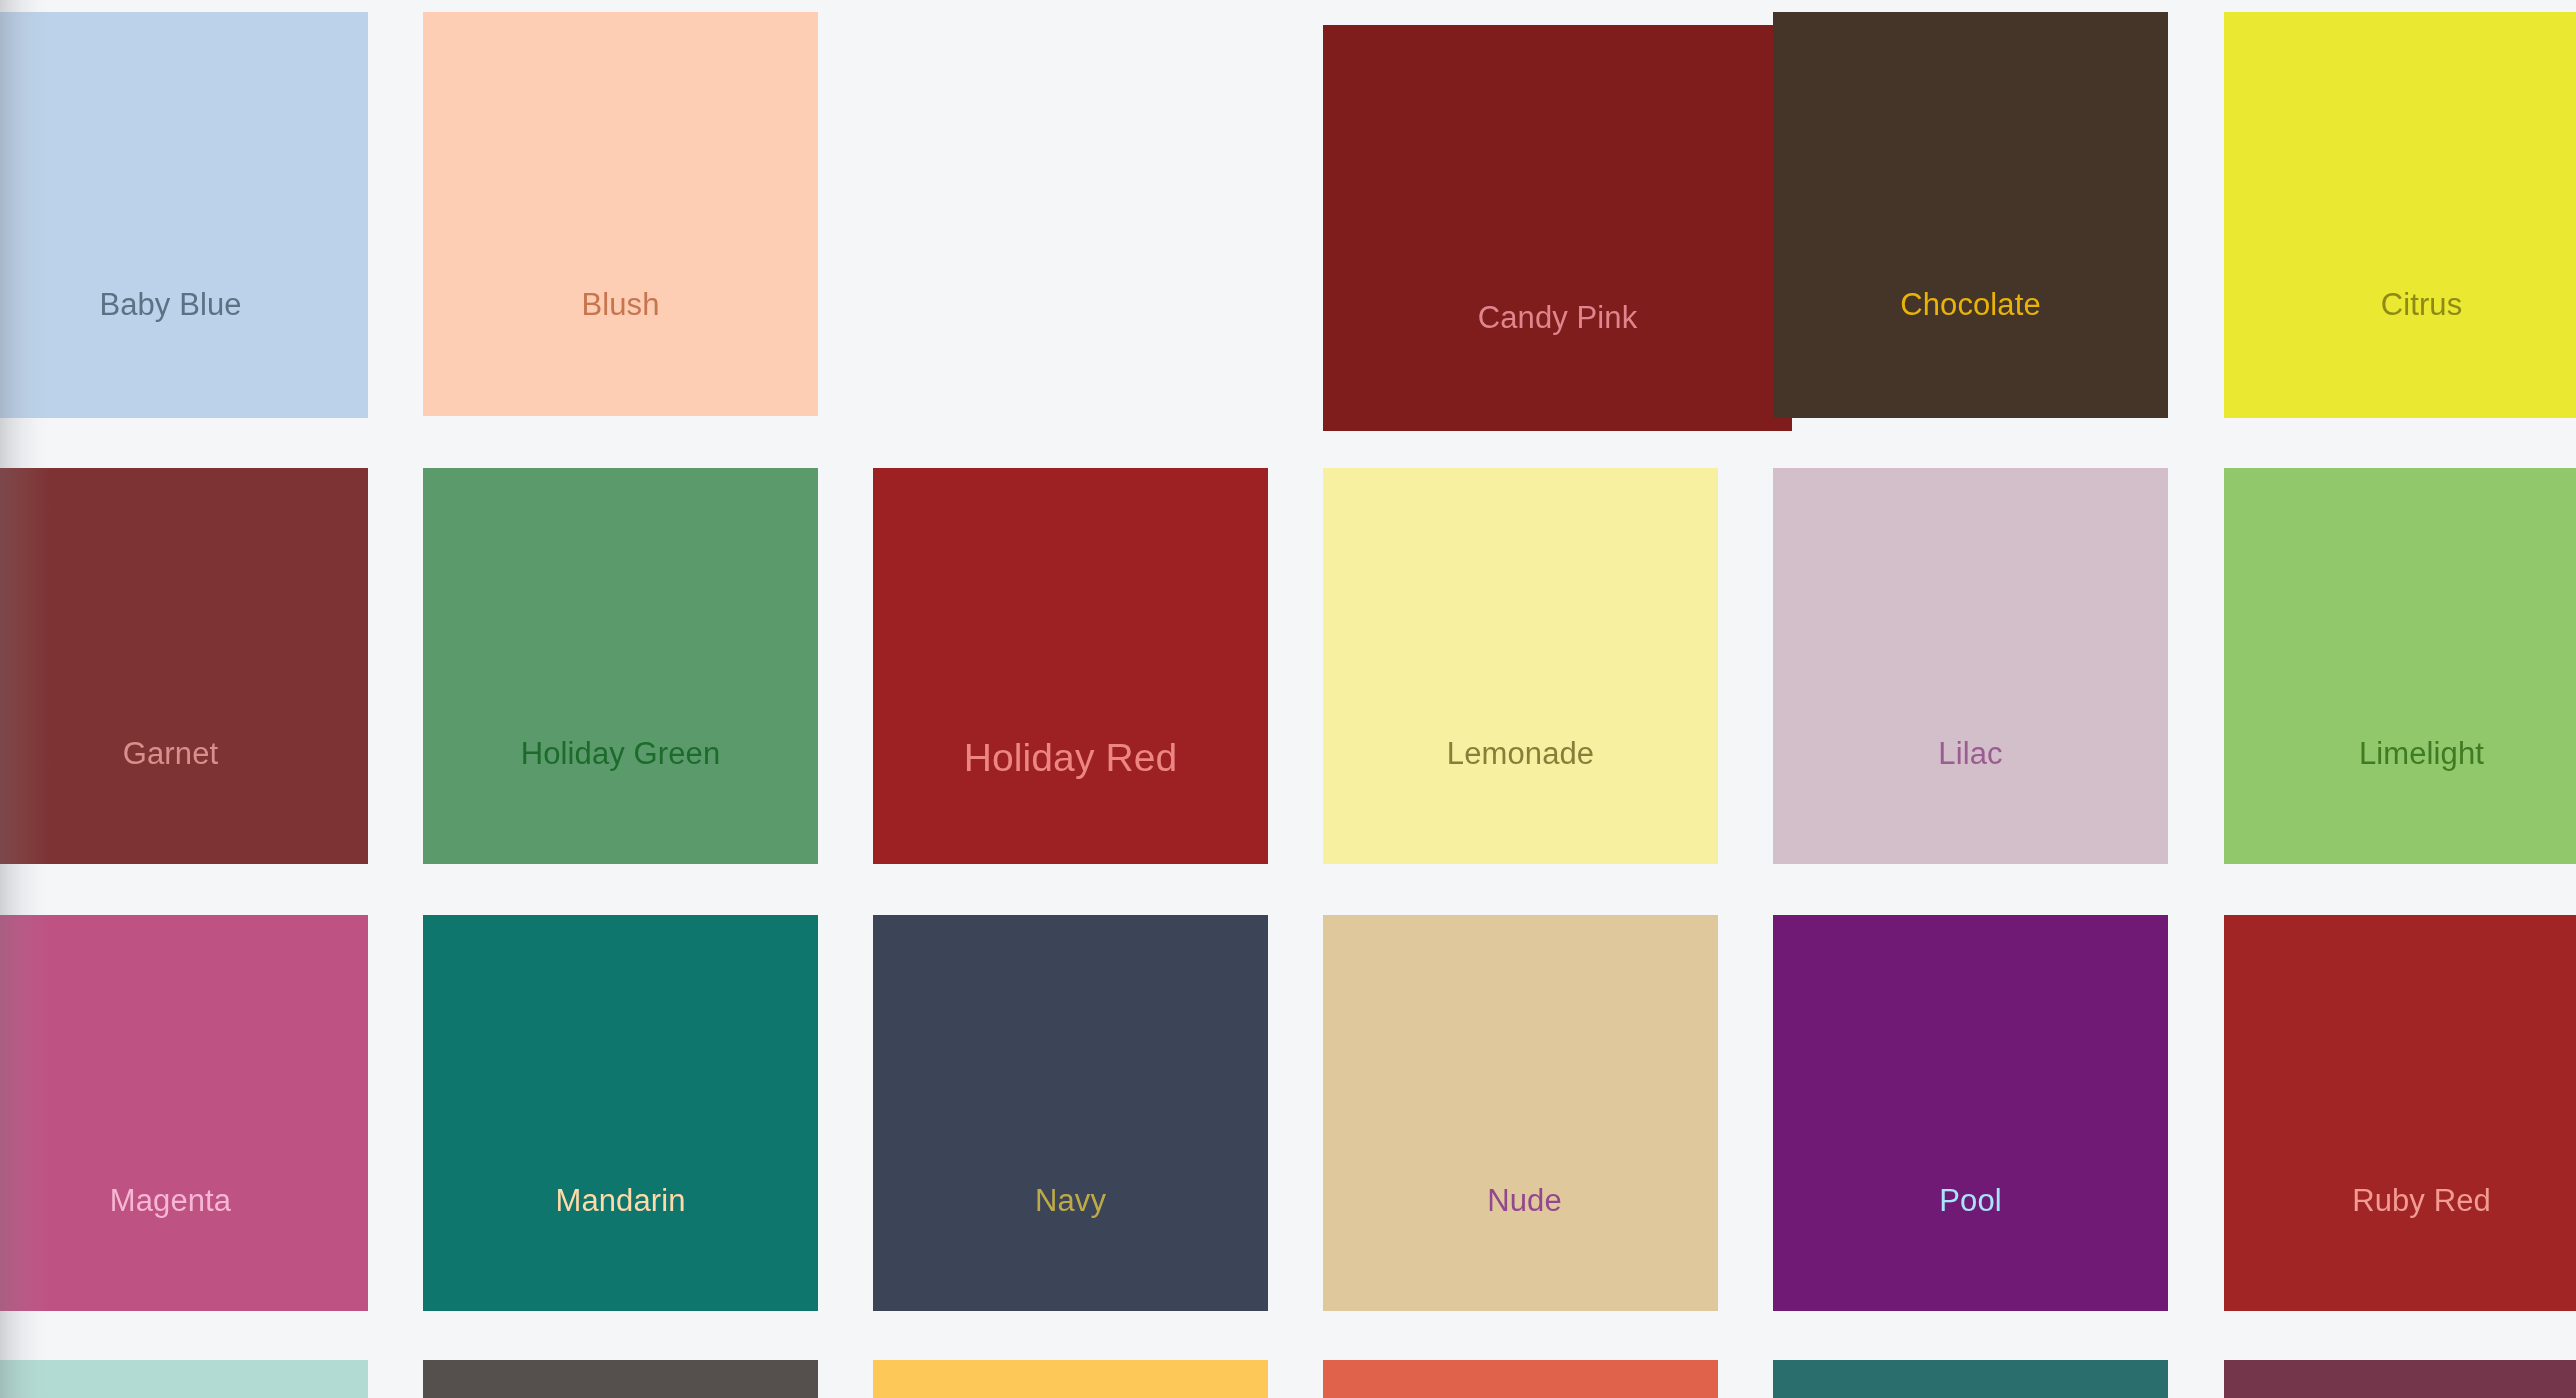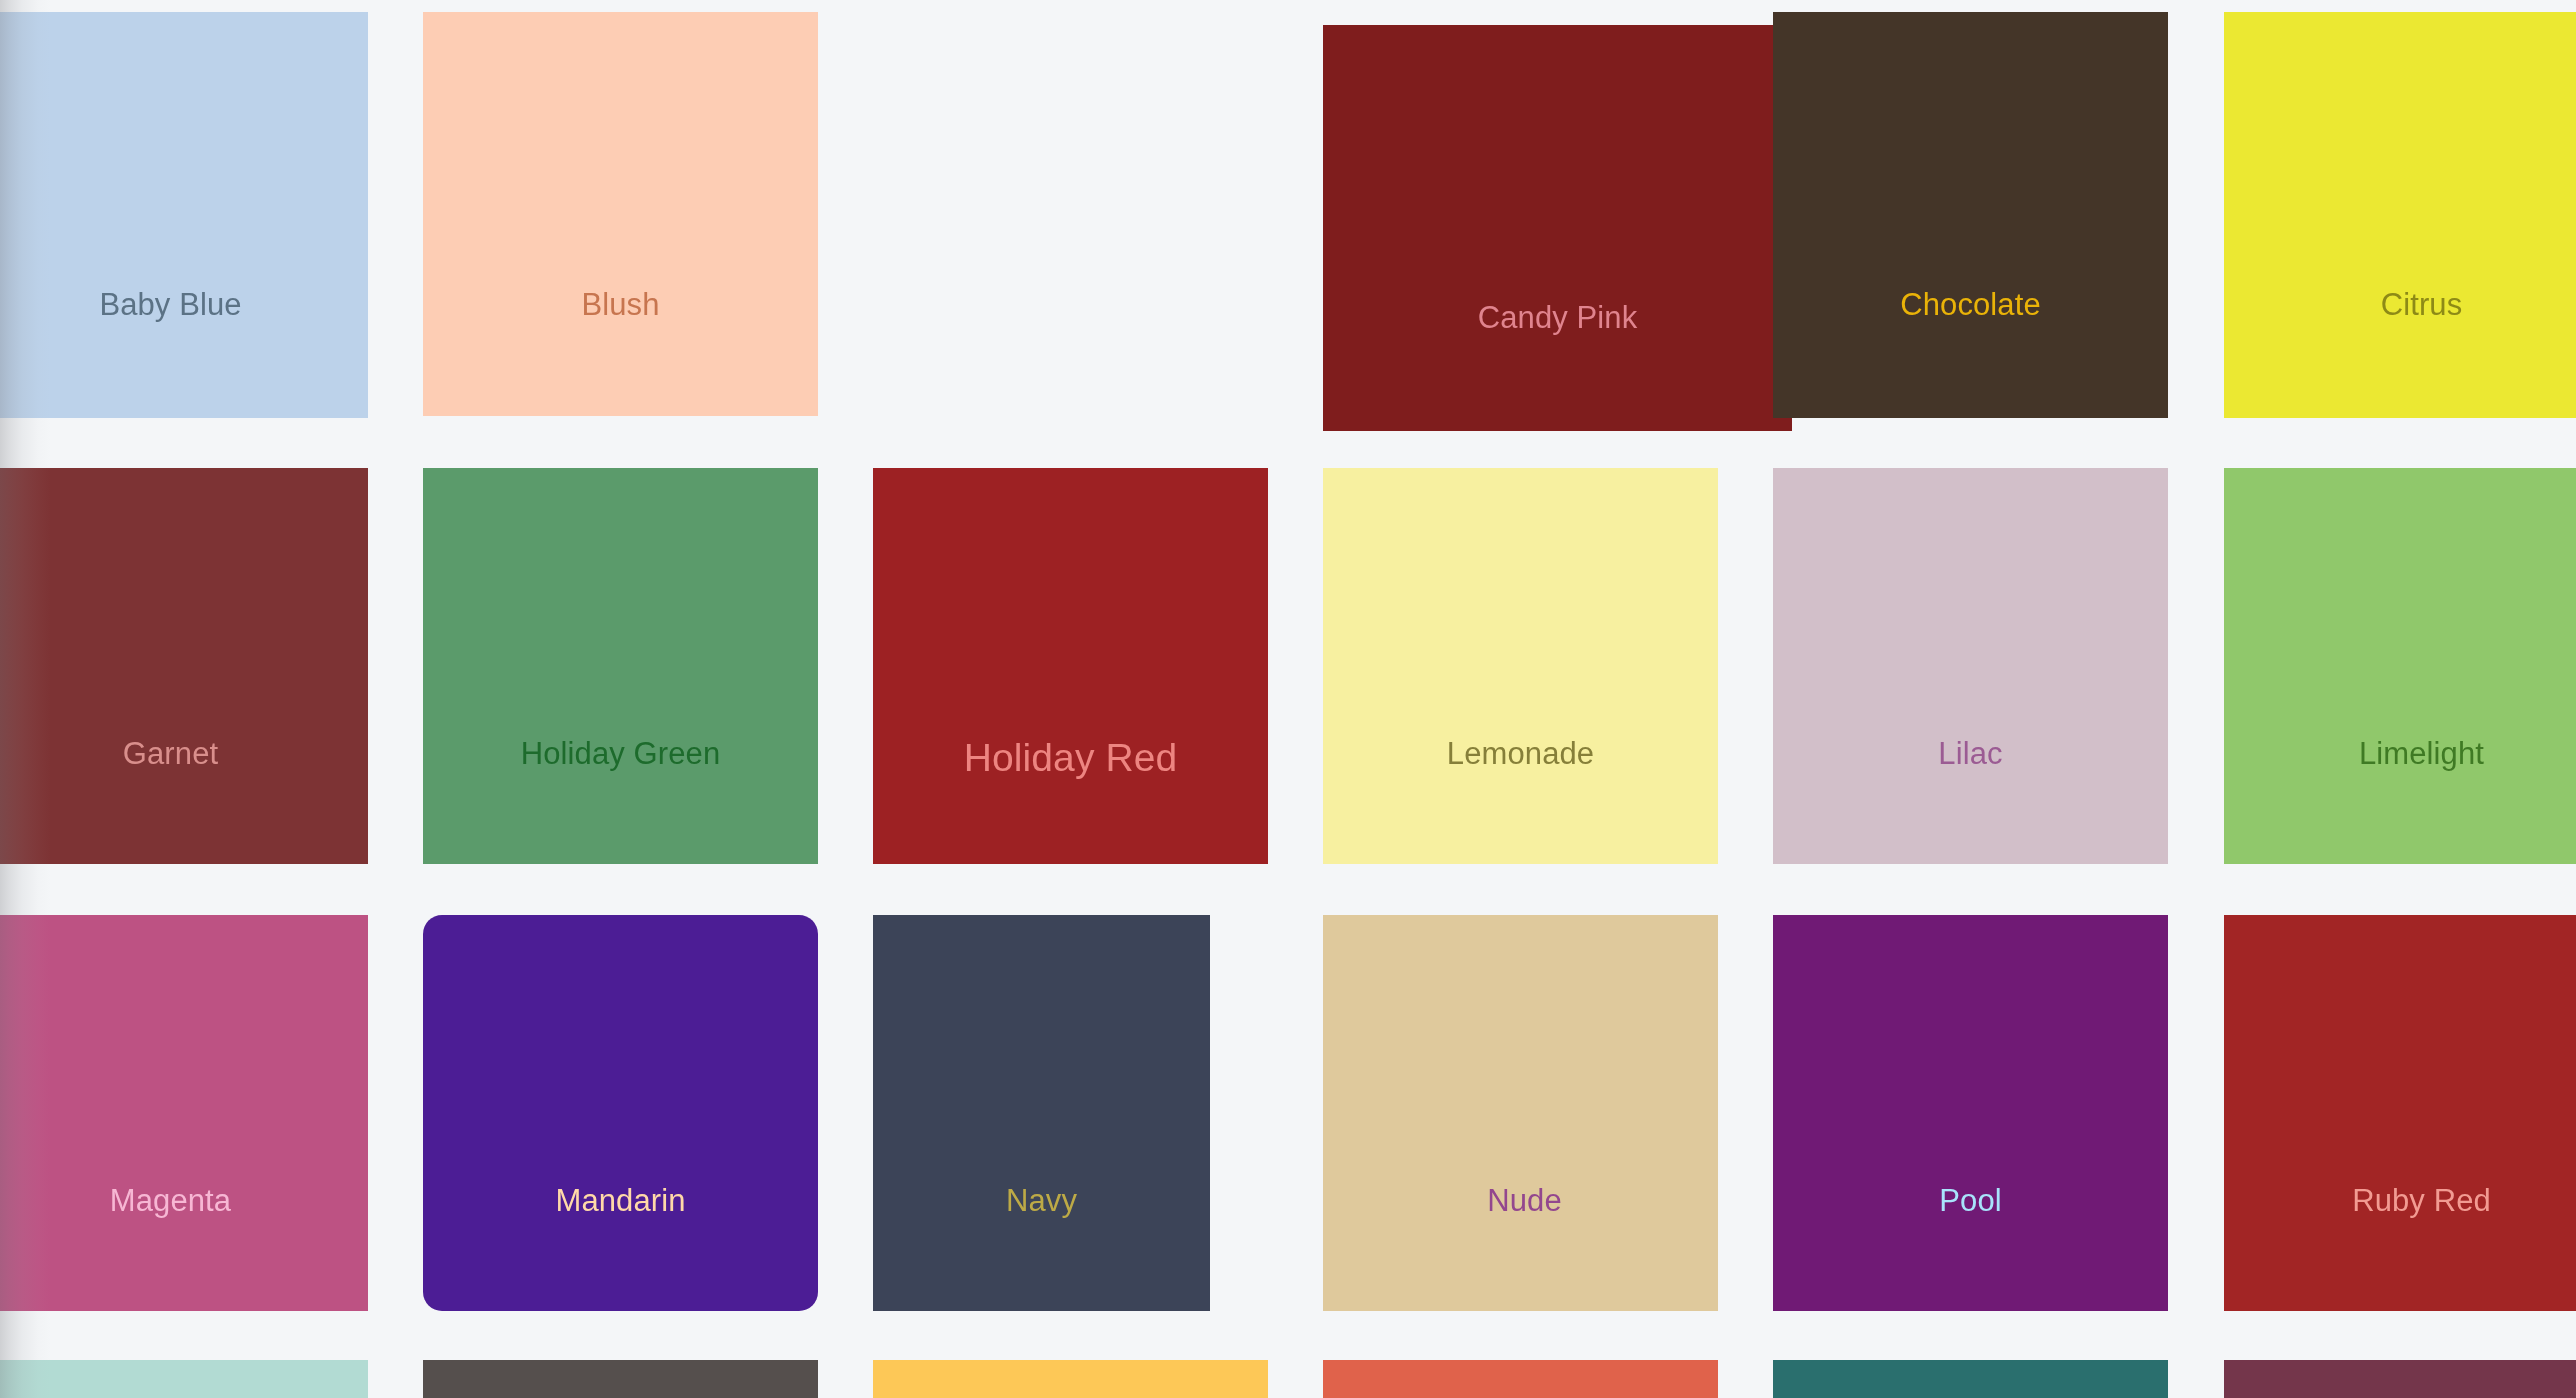--- a/index.html
+++ b/index.html
@@ -89,24 +89,24 @@
           <span class="swatch-label" style="color: rgb(155, 91, 147); font-size: 31px; top: 270px;">Lilac</span>
         </div>
         <div class="swatch-cell" title="Limelight" style="left: 2224px; top: 0px; width: 395px; height: 396px; background: rgb(144, 200, 107);">
           <span class="swatch-label" style="color: rgb(63, 122, 36); font-size: 31px; top: 270px;">Limelight</span>
         </div>
       </div>
       <div class="swatch-row" style="top: 915px; height: 396px;">
         <div class="swatch-cell" title="Magenta" style="left: -27px; top: 0px; width: 395px; height: 396px; background: rgb(189, 82, 131);">
           <span class="swatch-label" style="color: rgb(247, 183, 212); font-size: 31px; top: 270px;">Magenta</span>
         </div>
-        <div class="swatch-cell" title="Mandarin" style="left: 423px; top: 0px; width: 395px; height: 396px; background: #4c1d95; border-radius: 19px;">
+        <div class="swatch-cell" title="Mandarin" style="left: 423px; top: 0px; width: 395px; height: 396px; background: #0f766e;">
           <span class="swatch-label" style="color: rgb(255, 217, 168); font-size: 31px; top: 270px;">Mandarin</span>
         </div>
-        <div class="swatch-cell" title="Navy" style="left: 873px; top: 0px; width: 337px; height: 396px; background: rgb(60, 68, 88);">
+        <div class="swatch-cell" title="Navy" style="left: 873px; top: 0px; width: 395px; height: 396px; background: rgb(60, 68, 88);">
           <span class="swatch-label" style="color: rgb(189, 170, 70); font-size: 31px; top: 270px;">Navy</span>
         </div>
         <div class="swatch-cell" title="Nude" style="left: 1323px; top: 0px; width: 395px; height: 396px; background: rgb(223, 201, 156);">
           <span class="swatch-label" style="color: rgb(147, 71, 142); font-size: 31px; top: 270px; padding-left: 8px;">Nude</span>
         </div>
         <div class="swatch-cell" title="Pool" style="left: 1773px; top: 0px; width: 395px; height: 396px; background: #701a75;">
           <span class="swatch-label" style="color: rgb(168, 228, 251); font-size: 31px; top: 270px;">Pool</span>
         </div>
         <div class="swatch-cell" title="Ruby Red" style="left: 2224px; top: 0px; width: 395px; height: 396px; background: rgb(162, 37, 37);">
           <span class="swatch-label" style="color: rgb(242, 155, 146); font-size: 31px; top: 270px;">Ruby Red</span>

